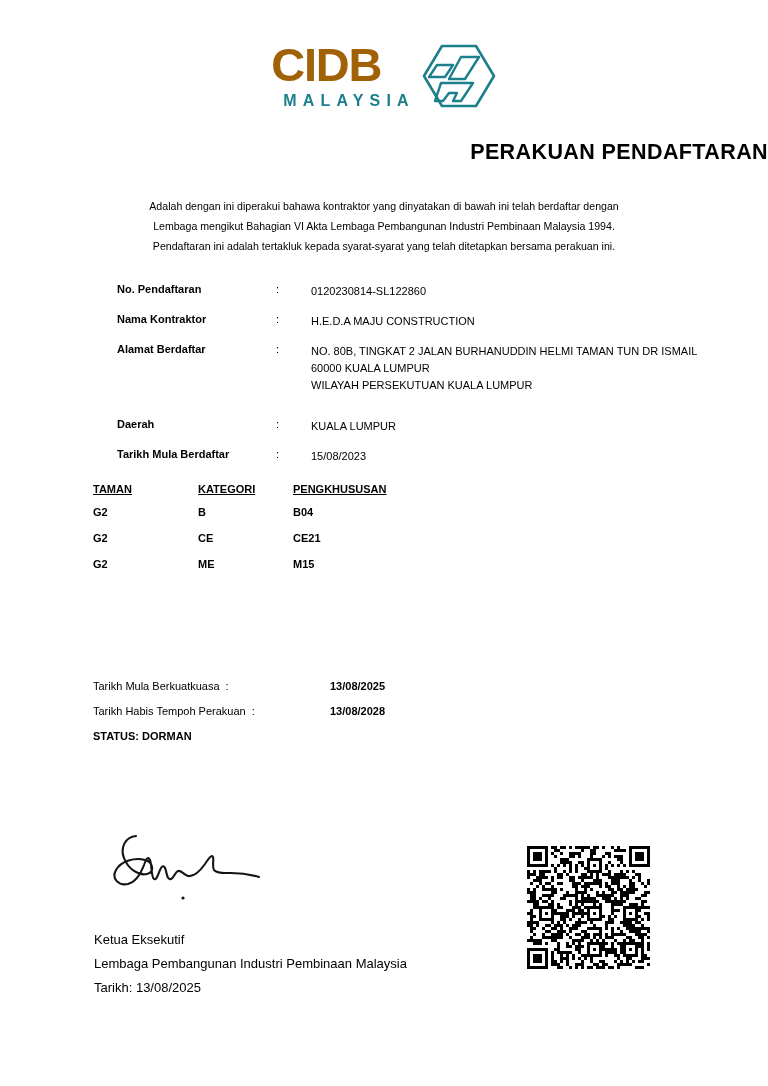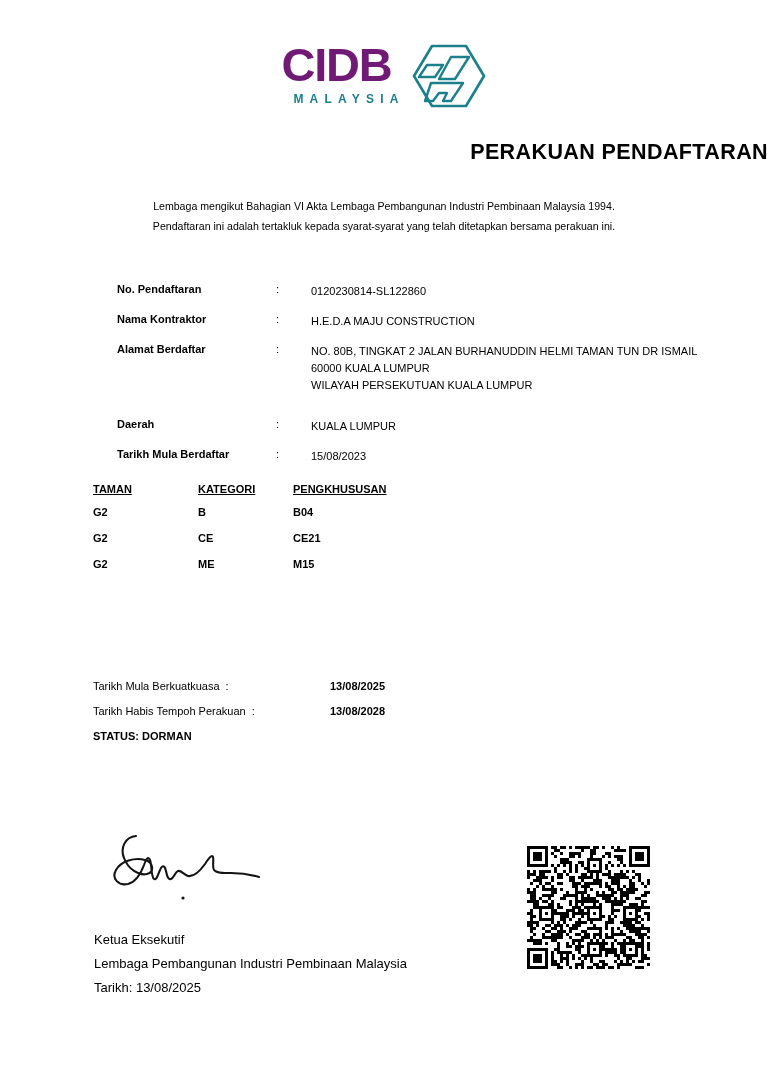--- a/index.html
+++ b/index.html
@@ -41,26 +41,26 @@
     flex-direction: column;
     align-items: flex-start;
     margin-right: 6px;
   }
   .logo-cidb {
     font-family: "Liberation Sans", sans-serif;
     font-weight: bold;
     font-size: 47px;
     line-height: 46px;
     letter-spacing: -1.2px;
-    color: #701a75;
+    color: #a16207;
   }
   .logo-malaysia {
     font-family: "Liberation Sans", sans-serif;
     font-weight: bold;
-    font-size: 12px;
+    font-size: 16px;
     letter-spacing: 6.2px;
     color: #1c7f8c;
     margin-top: 4px;
     margin-left: 12px;
   }
   .logo-mark {
     margin-top: 1px;
   }
 
   
@@ -239,20 +239,21 @@
             <path d="M20 40 L52 40 L40 58 L32 58 L36 50 L28 50 L22 58 L14 58 Z"></path>
           </g>
         </svg>
       </div>
     </div>
   </div>
 
   <div class="doc-title">PERAKUAN PENDAFTARAN</div>
 
   <div class="intro">
+    <div>Adalah dengan ini diperakui bahawa kontraktor yang dinyatakan di bawah ini telah berdaftar dengan</div>
     <div>Lembaga mengikut Bahagian VI Akta Lembaga Pembangunan Industri Pembinaan Malaysia 1994.</div>
     <div>Pendaftaran ini adalah tertakluk kepada syarat-syarat yang telah ditetapkan bersama perakuan ini.</div>
   </div>
 
   <div class="details">
 
     <div class="drow">
       <div class="dlabel">No. Pendaftaran</div>
       <div class="dcolon">:</div>
       <div class="dvalue">

